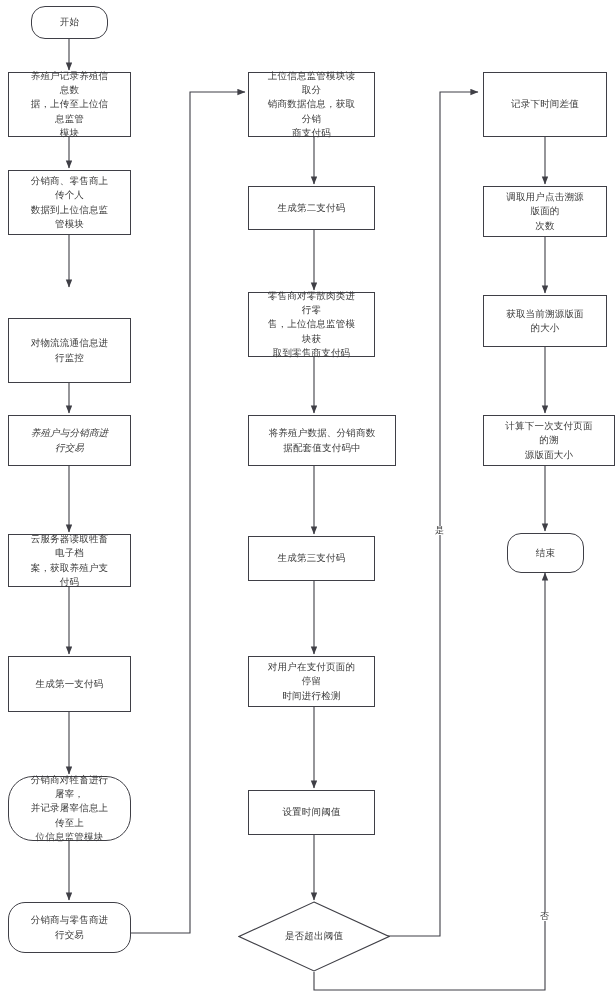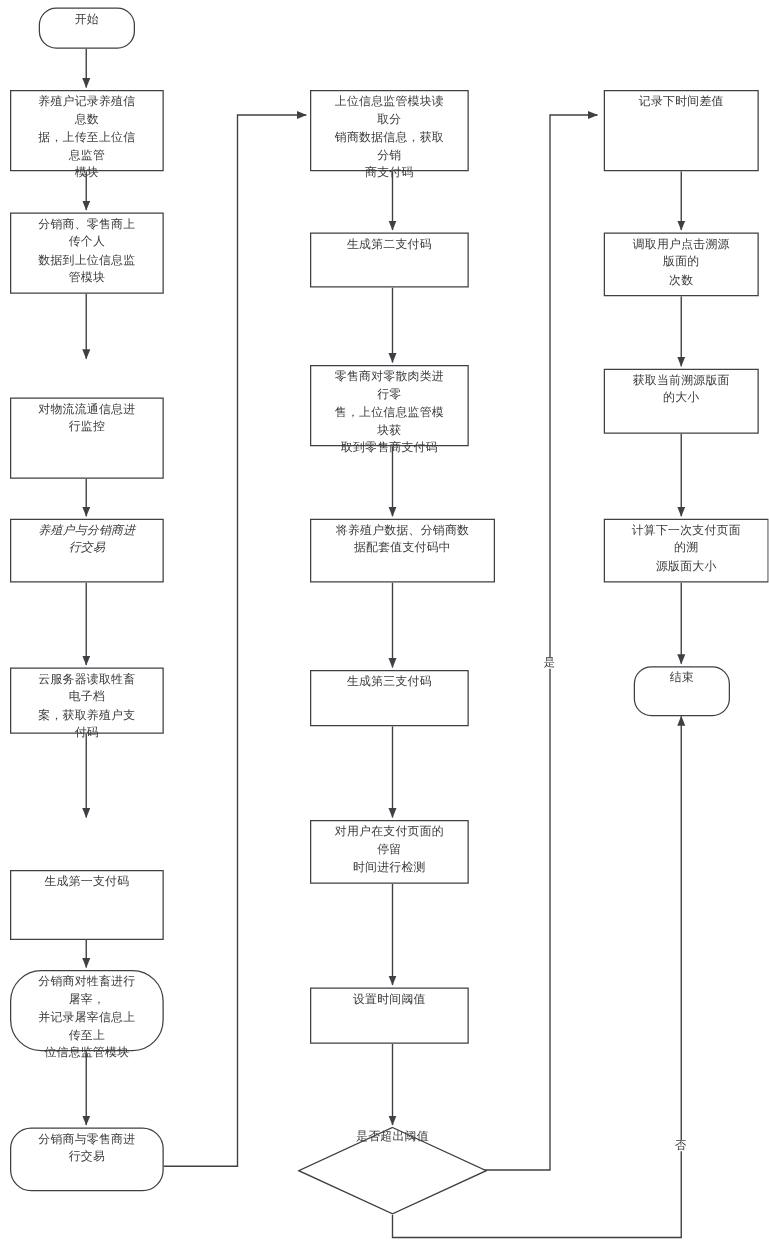--- a/index.html
+++ b/index.html
@@ -22,20 +22,21 @@
     left: 0;
     top: 0;
     width: 615px;
     height: 1000px;
     pointer-events: none;
   }
   .node {
     position: absolute;
     box-sizing: border-box;
     display: flex;
+    align-items: center;
     justify-content: center;
     text-align: center;
     background: #ffffff;
     border: 1px solid #3f3f46;
     color: #3a3a3a;
     font-size: 9.5px;
     line-height: 1.5;
     letter-spacing: 0.2px;
     padding: 2px 18px;
   }
@@ -136,21 +137,21 @@
 
   <div class="node" style="left:8px; top:415px; width:123px; height:51px;font-style:italic;">
     <span class="txt">养殖户与分销商进行交易</span>
   </div>
 
   <div class="node" style="left:8px; top:534px; width:123px; height:53px;">
     <span class="txt">云服务器读取牲畜电子档
 案，获取养殖户支付码</span>
   </div>
 
-  <div class="node" style="left:8px; top:656px; width:123px; height:56px;margin-top:40px;">
+  <div class="node" style="left:8px; top:656px; width:123px; height:56px;">
     <span class="txt">生成第一支付码</span>
   </div>
 
   <div class="node" style="left:8px; top:776px; width:123px; height:65px;border-radius:25px;">
     <span class="txt">分销商对牲畜进行屠宰，
 并记录屠宰信息上传至上
 位信息监管模块</span>
   </div>
 
   <div class="node" style="left:8px; top:902px; width:123px; height:51px;border-radius:17px;">

